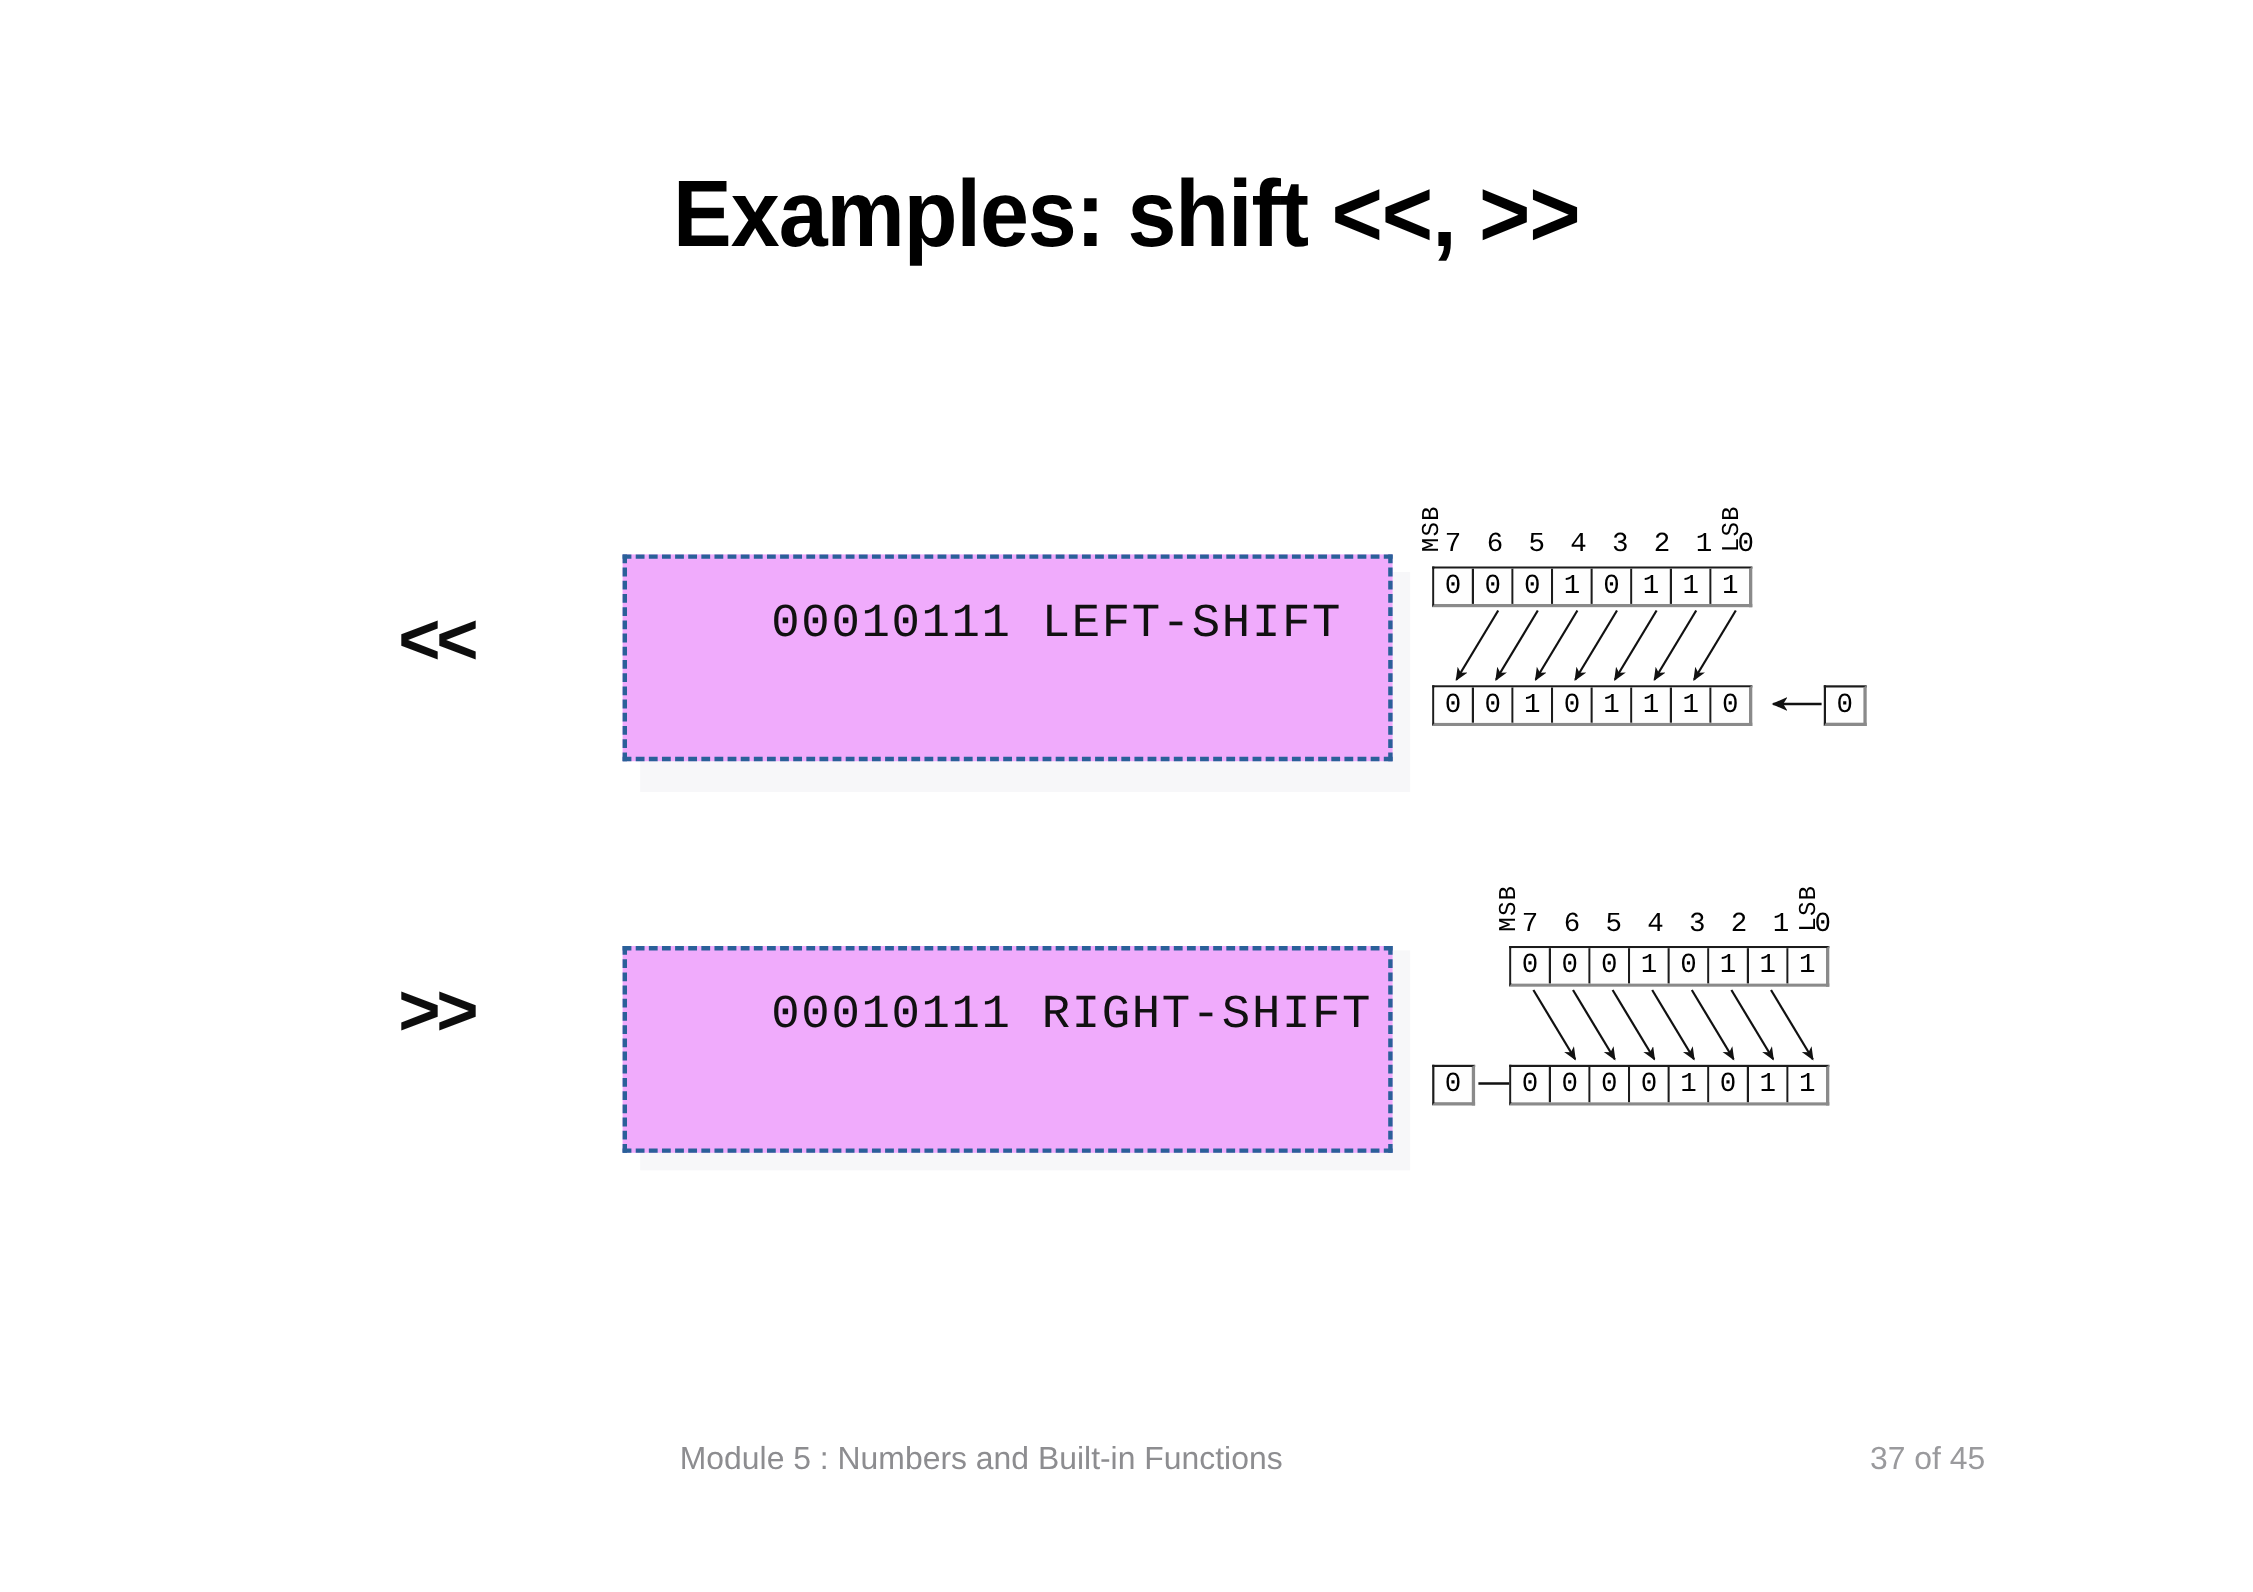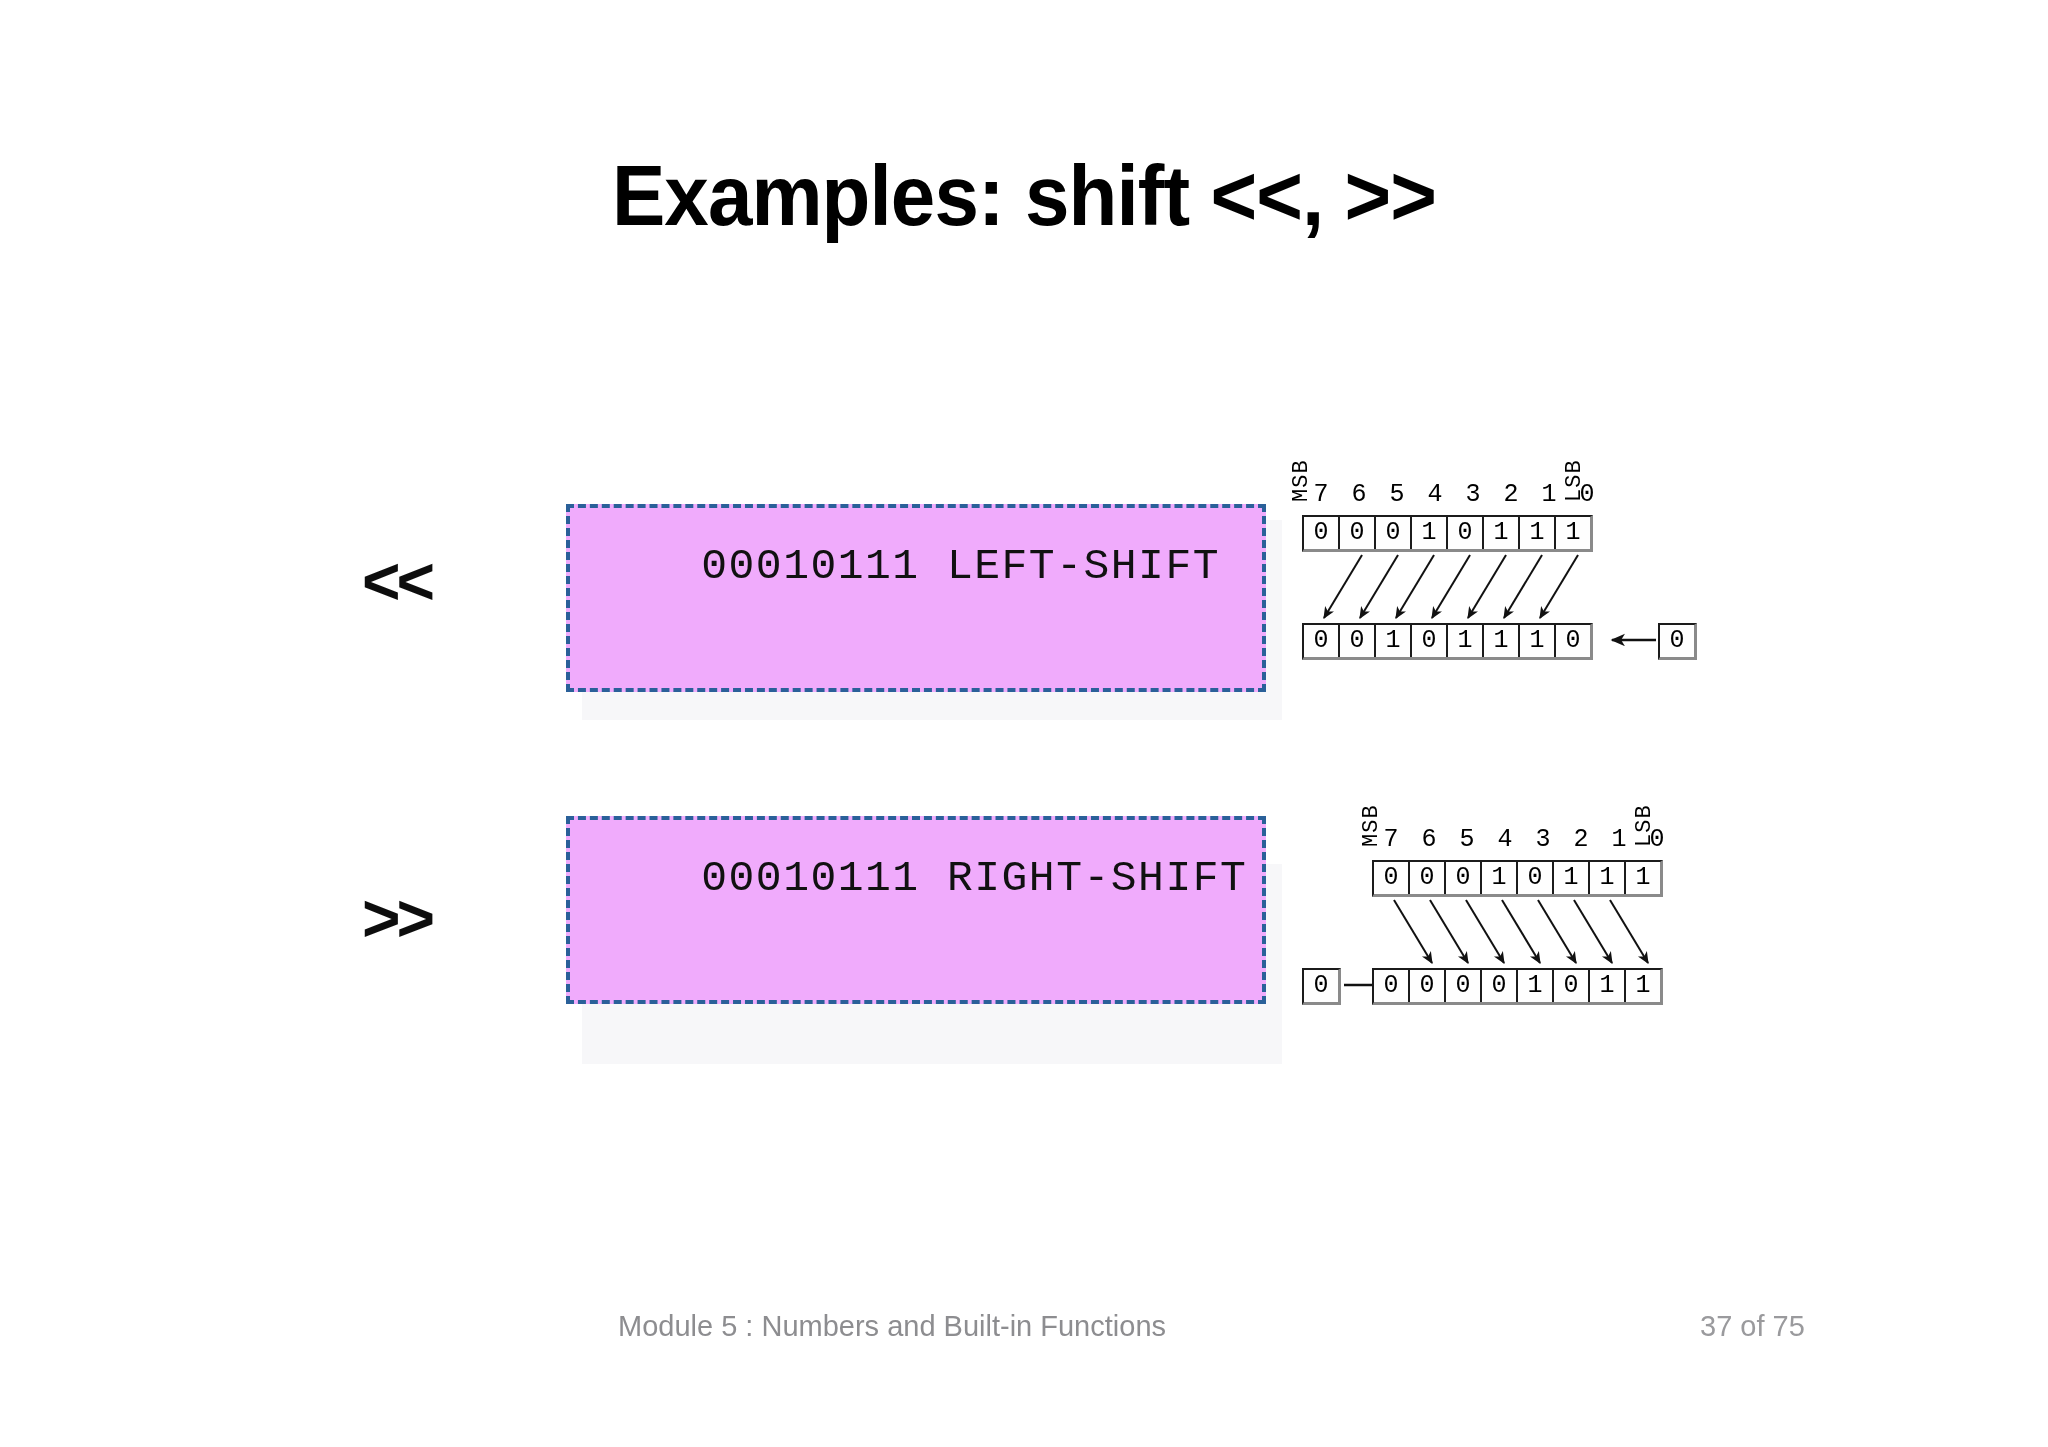--- a/index.html
+++ b/index.html
@@ -63,21 +63,21 @@
     font-size: 43px;
     line-height: 46px;
     color: #111111;
     white-space: pre;
     padding-left: 22px;
     letter-spacing: 1.5px;
   }
 
   #code-block-left  { left: 566px; top: 504px;  width: 700px; height: 188px; }
   #shadow-left      { left: 582px; top: 520px;  width: 700px; height: 200px; }
-  #code-block-right { left: 566px; top: 816px;  width: 700px; height: 188px; }
+  #code-block-right { left: 566px; top: 860px;  width: 700px; height: 188px; }
   #shadow-right     { left: 582px; top: 864px;  width: 700px; height: 200px; }
 
   
   .diagram {
     position: absolute;
     font-family: "Liberation Mono", "DejaVu Sans Mono", monospace;
     color: #000;
   }
   #diagram-left  { left: 1300px; top: 415px; width: 420px; height: 270px; }
   #diagram-right { left: 1300px; top: 760px; width: 420px; height: 270px; }
@@ -301,13 +301,13 @@
     <div class="bit-cell">1</div>
     <div class="bit-cell">0</div>
     <div class="bit-cell">1</div>
     <div class="bit-cell">1</div>
   </div>
 
   <div class="carry-box" style="left:2px; top:208px;">0</div>
 </div>
 
 <div id="footer-module">Module 5 : Numbers and Built-in Functions</div>
-<div id="footer-page">37 of 75</div>
+<div id="footer-page">37 of 45</div>
 
 </body></html>

